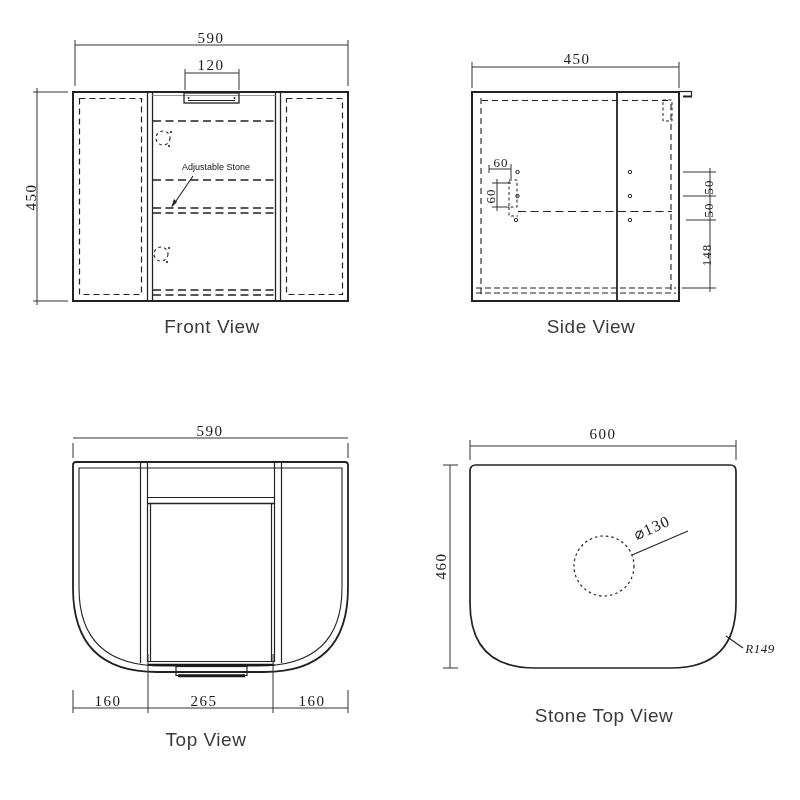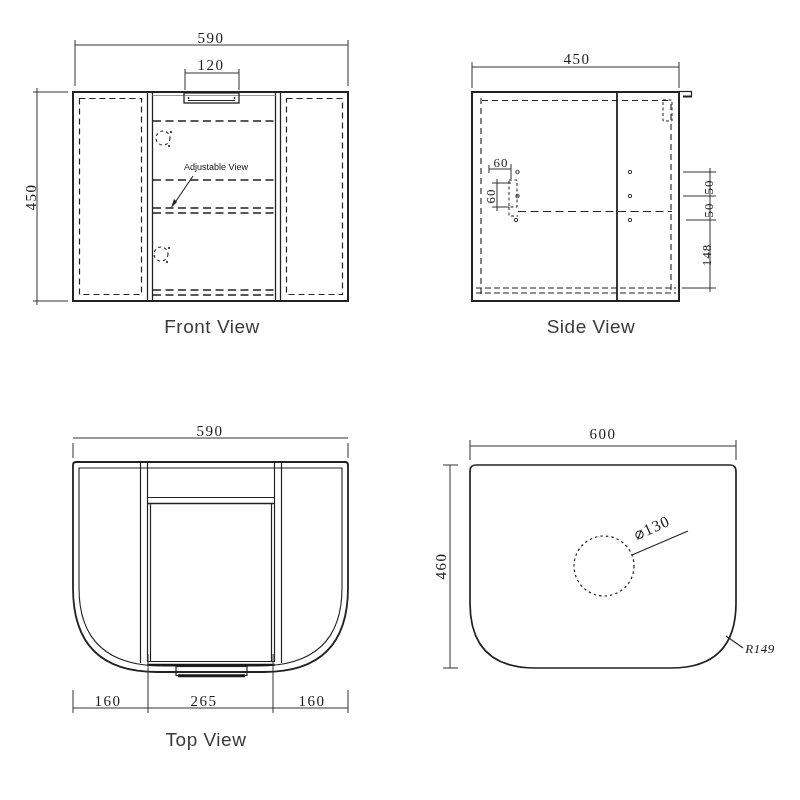--- a/index.html
+++ b/index.html
@@ -158,35 +158,36 @@
     <line x1="470" y1="446" x2="736" y2="446"></line>
     <line x1="443" y1="465" x2="458" y2="465"></line>
     <line x1="443" y1="668" x2="458" y2="668"></line>
     <line x1="450" y1="465" x2="450" y2="668"></line>
   </g>
 </svg>
 
 <div class="lbl" style="left:211px;top:38px">590</div>
 <div class="lbl rot" style="left:31px;top:197px">450</div>
 <div class="lbl" style="left:211px;top:65px">120</div>
-<div class="lbl note" style="left:216px;top:167px">Adjustable View</div>
+<div class="lbl note" style="left:216px;top:167px">Adjustable Stone</div>
 <div class="lbl title" style="left:212px;top:326px">Front View</div>
 
 <div class="lbl" style="left:577px;top:59px">450</div>
 <div class="lbl small" style="left:501px;top:162px">60</div>
 <div class="lbl small rot" style="left:490px;top:196px">60</div>
 <div class="lbl small rot" style="left:708px;top:187px">50</div>
 <div class="lbl small rot" style="left:708px;top:210px">50</div>
 <div class="lbl small rot" style="left:706px;top:255px">148</div>
 <div class="lbl title" style="left:591px;top:326px">Side View</div>
 
 <div class="lbl" style="left:210px;top:431px">590</div>
 <div class="lbl" style="left:108px;top:701px">160</div>
 <div class="lbl" style="left:204px;top:701px">265</div>
 <div class="lbl" style="left:312px;top:701px">160</div>
 <div class="lbl title" style="left:206px;top:739px">Top View</div>
 
 <div class="lbl" style="left:603px;top:434px">600</div>
 <div class="lbl rot" style="left:441px;top:566px">460</div>
 <div class="lbl phi" style="left:652px;top:528px">⌀130</div>
 <div class="lbl r149" style="left:760px;top:648px">R149</div>
+<div class="lbl title" style="left:604px;top:715px">Stone Top View</div>
 
 </div>
 
 </body></html>

